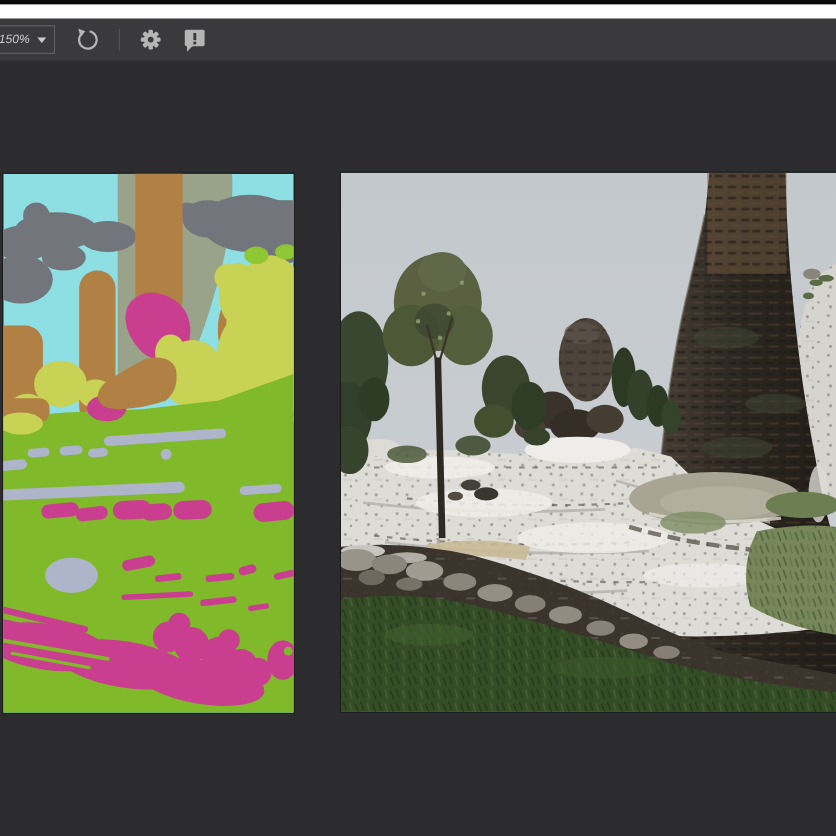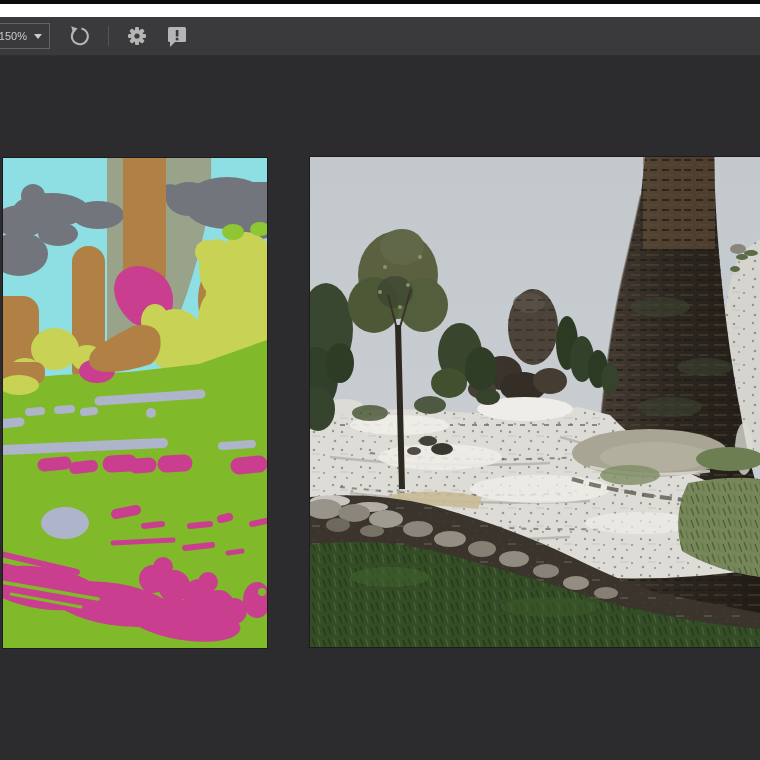--- a/index.html
+++ b/index.html
@@ -1,20 +1,20 @@
 <!DOCTYPE html>
 <html style="--page-bg: #2c2c2e; --topbar-black: #0b0b0b; --white-strip: #ffffff; --toolbar-bg: #3a3a3c; --toolbar-border: #2e2e30; --icon: #b5b5b5; --dropdown-border: #626262; --dropdown-text: #cbcbcb; --divider: #555555; --seg-sky: #8edfe4; --seg-cloud: #72767c; --seg-trunk: #b08044; --seg-sage: #99a389; --seg-magenta: #ca3e90; --seg-bush: #c8d254; --seg-accent: #8ec634; --seg-grass: #80ba2b; --seg-lav: #aeb4ca; --ren-sky-top: #c3c8cd; --ren-sky-bottom: #cdd1d4; --ren-rock-dark: #2e2822; --ren-rock-mid: #4b4238; --ren-rock-light: #6d563c; --ren-moss: #3e4634; --ren-snow: #dedcd7; --ren-snow-bright: #efede9; --ren-snow-shade: #b2b1ab; --ren-speck: #56514a; --ren-pond: #a8a595; --ren-marsh: #77875a; --ren-tree-dark: #33402a; --ren-tree-olive: #5a6040; --ren-ledge: #3a342c; --ren-stone: #99948a; --ren-grass: #344d26; --ren-grass-dark: #253a1b; --ren-sand: #c8ba97; --ren-trunk: #2e2a22;"><head>
 <meta charset="utf-8">
 <style>
   html,body{margin:0;padding:0;}
   body{width:760px;height:760px;overflow:hidden;font-family:"Liberation Sans",sans-serif;}
   .page{position:relative;width:760px;height:760px;background:var(--page-bg,#2c2c2e);}
   .topbar-black{height:4px;background:var(--topbar-black,#0b0b0b);}
   .white-strip{height:13px;background:var(--white-strip,#ffffff);}
-  .toolbar{position:relative;height:38px;background:var(--toolbar-bg,#3a3a3c);border-bottom:1px solid var(--toolbar-border,#2e2e30);}
+  .toolbar{position:relative;height:38px;background:var(--toolbar-bg,#3a3a3c);border-bottom:1px solid var(--toolbar-border,#2e2e30);font-style:italic;}
   .zoom-dropdown{position:absolute;left:-8px;top:6px;width:58px;height:26px;border:1px solid var(--dropdown-border,#626262);box-sizing:border-box;display:flex;align-items:center;justify-content:flex-end;gap:7px;padding-right:7px;color:var(--dropdown-text,#cbcbcb);font-size:11px;cursor:pointer;}
   .caret{width:0;height:0;border-left:4px solid transparent;border-right:4px solid transparent;border-top:5px solid var(--dropdown-text,#cbcbcb);}
   .tool-btn{position:absolute;top:0;width:30px;height:38px;background:none;border:none;padding:0;display:flex;align-items:center;justify-content:center;cursor:pointer;}
   .tb-reset{left:64px;}
   .tb-divider{position:absolute;left:108px;top:9px;width:1px;height:20px;background:var(--divider,#555555);}
   .tb-gear{left:122px;}
   .tb-feedback{left:162px;}
   .canvas{position:absolute;box-shadow:0 0 0 1px rgba(0,0,0,0.35);}
   .canvas svg{display:block;width:100%;height:100%;}
   .canvas-left{left:3px;top:158px;width:264px;height:490px;cursor:crosshair;}

